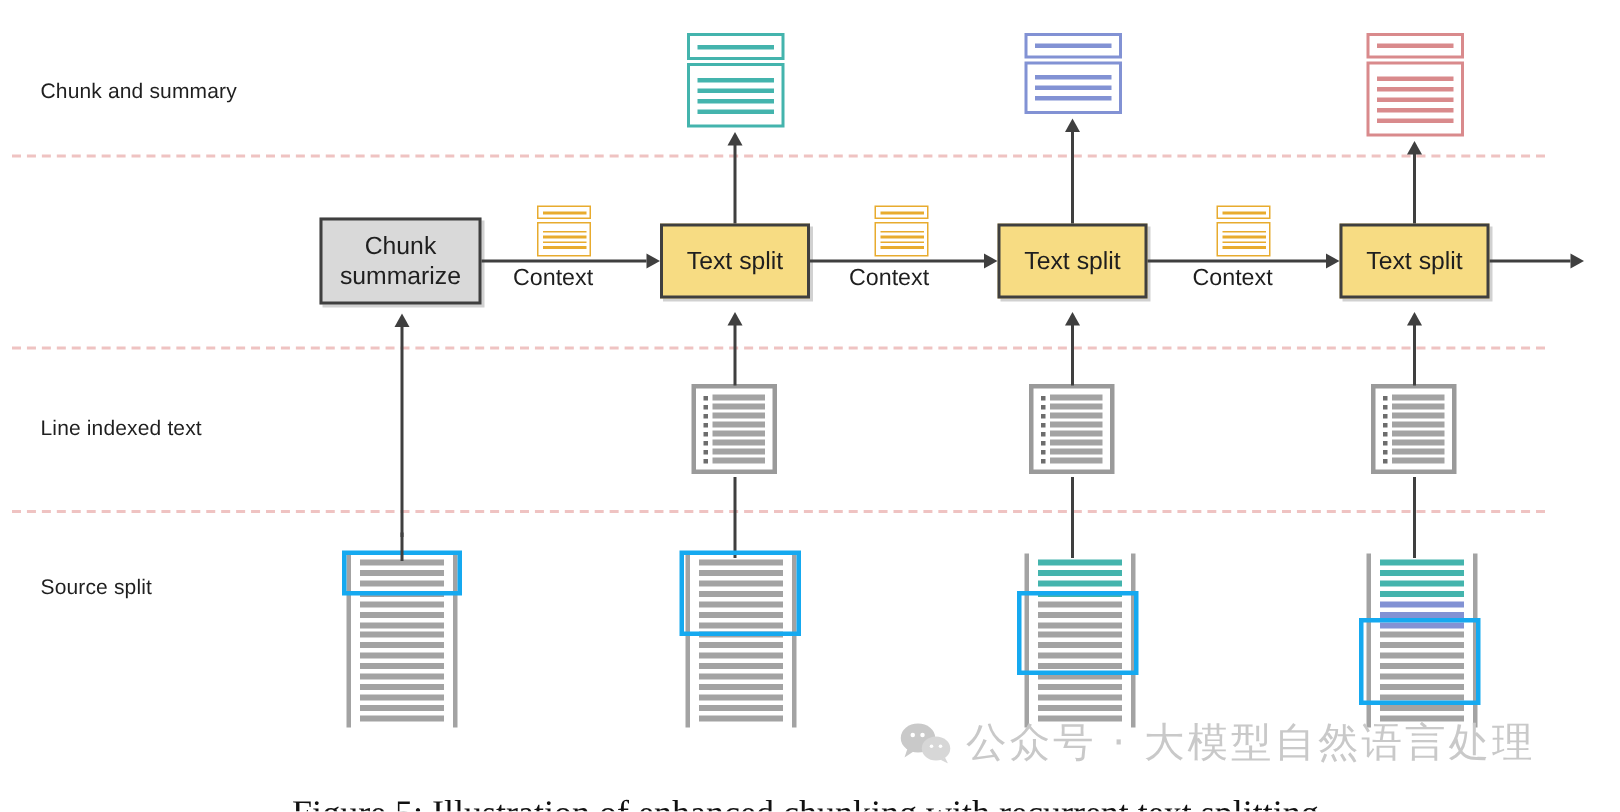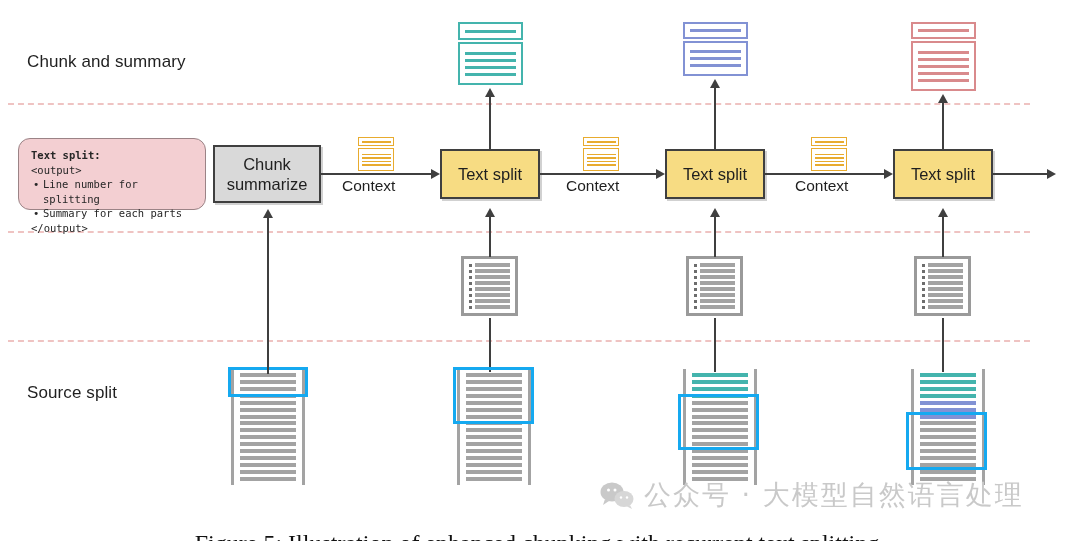--- a/index.html
+++ b/index.html
@@ -24,21 +24,21 @@
     position: absolute;
     left: 8px;
     width: 1022px;
     height: 0;
     border-top: 2px dashed #efc3c2;
   }
 
   
   .row-label {
     position: absolute;
-    font-size: 17px;
+    font-size: 14px;
     color: #1f1f1f;
     white-space: nowrap;
     letter-spacing: .1px;
   }
 
   
   .callout {
     position: absolute;
     box-sizing: border-box;
     background: #f3cfd2;
@@ -190,31 +190,23 @@
 </head>
 <body>
 
 <div id="figure">
 
   <div class="band-line" style="top:103px"></div>
   <div class="band-line" style="top:231px"></div>
   <div class="band-line" style="top:340px"></div>
 
   <div class="row-label" style="left:27px; top:52px">Chunk and summary</div>
+  <div class="row-label" style="left:27px; top:277px">Line indexed text</div>
   <div class="row-label" style="left:27px; top:383px">Source split</div>
 
-  <div class="callout" style="left:18px; top:138px; width:188px; height:72px">
-    <div class="hd">Text split:</div>
-    <div>&lt;output&gt;</div>
-    <ul>
-      <li>Line number for splitting</li>
-      <li>Summary for each parts</li>
-    </ul>
-    <div>&lt;/output&gt;</div>
-  </div>
 
   <div class="proc-box gray" style="left:213px; top:145px; width:108px; height:58px">Chunk summarize</div>
 
   <div class="proc-box yellow" style="left:440px; top:149px; width:100px; height:50px">Text split</div>
 
   <div class="proc-box yellow" style="left:665px; top:149px; width:100px; height:50px">Text split</div>
 
   <div class="proc-box yellow" style="left:893px; top:149px; width:100px; height:50px">Text split</div>
 
   <div class="h-line" style="left:321px; top:173px; width:110px"></div>

